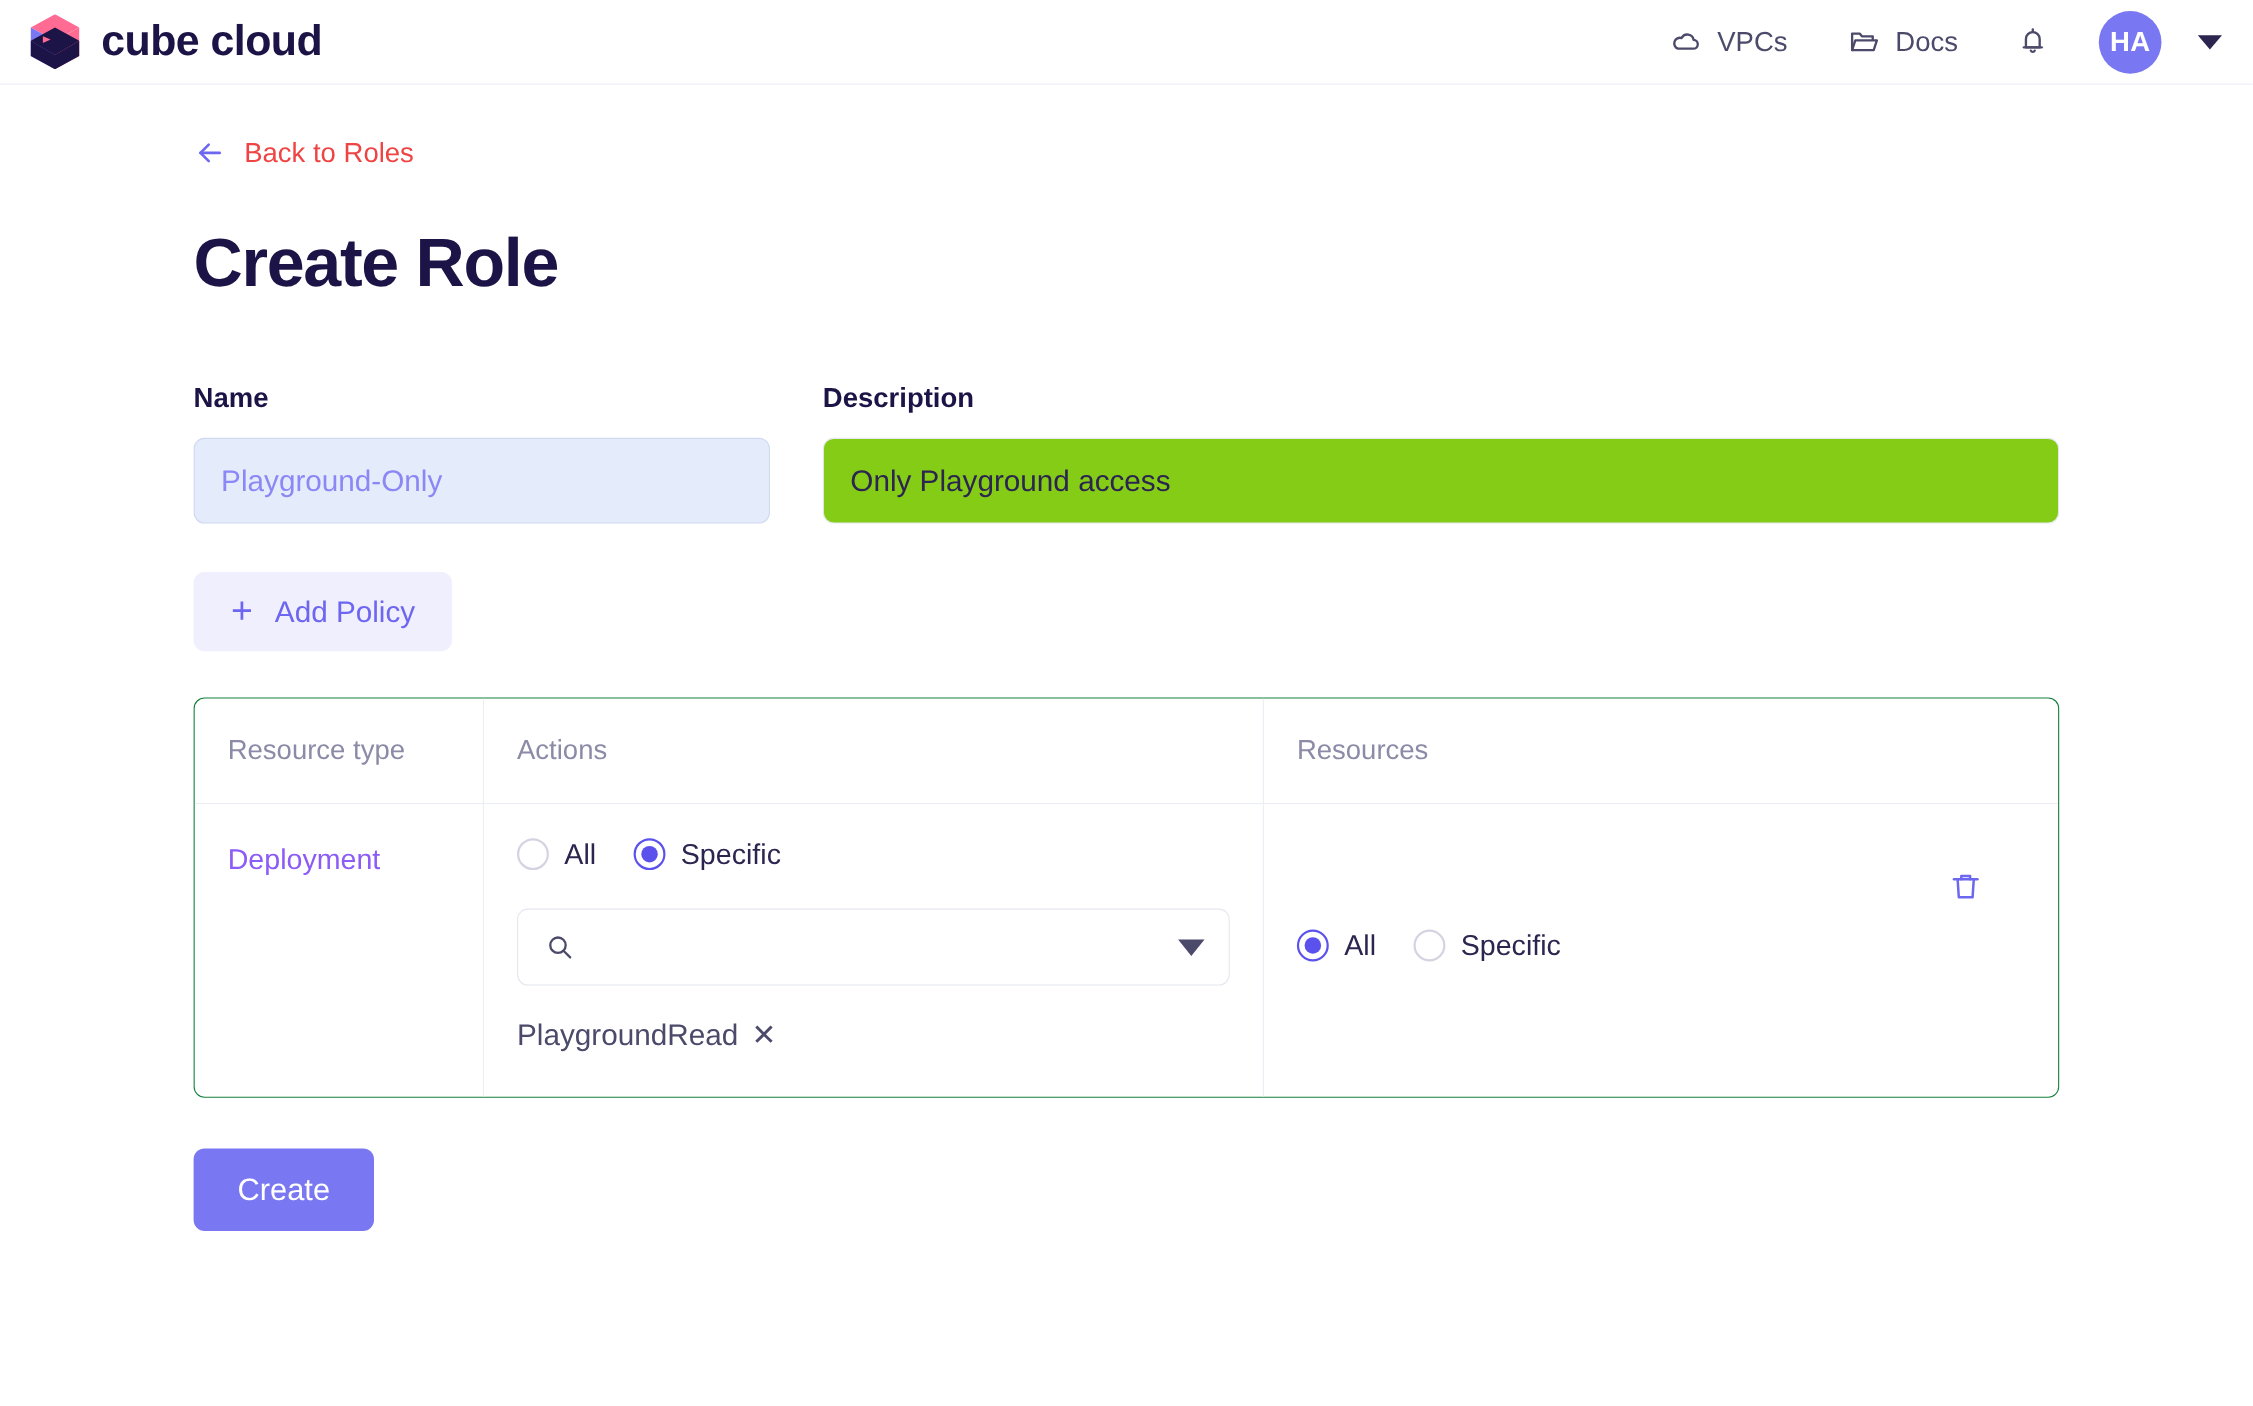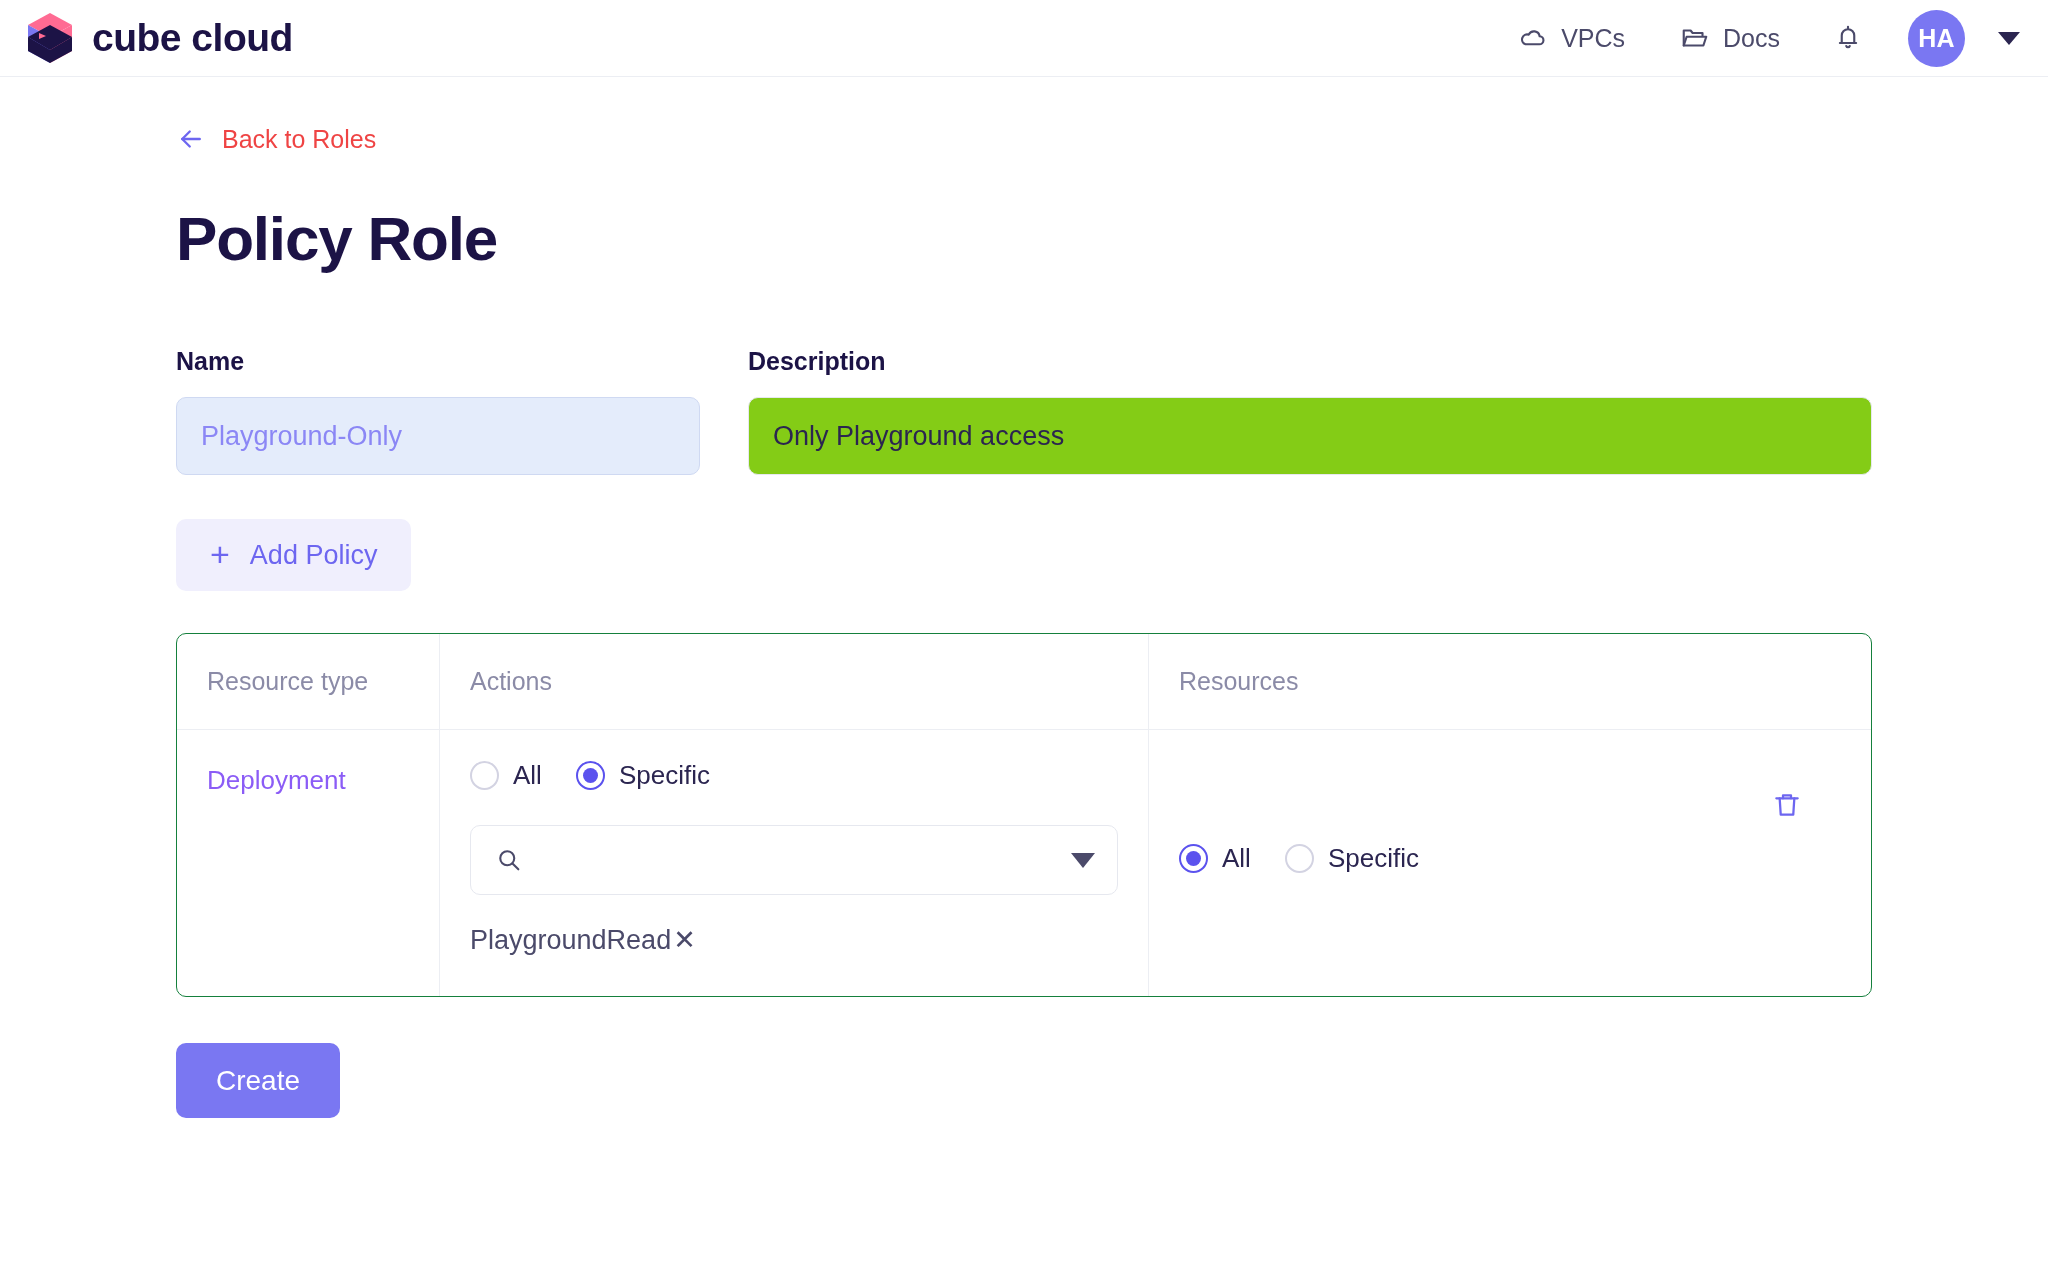--- a/index.html
+++ b/index.html
@@ -248,21 +248,21 @@
     width: 0; height: 0;
     border-left: 12px solid transparent;
     border-right: 12px solid transparent;
     border-top: 15px solid #4b4a6a;
     cursor: pointer;
   }
   .tag-row {
     margin-top: 30px;
     display: flex;
     align-items: center;
-    gap: 2px;
+    gap: 12px;
   }
   .tag-label { font-size: 27px; color: #4b4a6a; white-space: nowrap; }
   .tag-remove {
     font-size: 27px;
     color: #4b4a6a;
     cursor: pointer;
     line-height: 1;
   }
 
   .delete-cell {
@@ -351,21 +351,21 @@
   <div class="back-link">
     <span class="nav-icon">
       <svg width="30" height="30" viewBox="0 0 24 24" fill="none" stroke="#6d66f0" stroke-width="1.9" stroke-linecap="round" stroke-linejoin="round">
         <path d="M19 12H5"></path>
           <path d="M11 6l-6 6 6 6"></path>
       </svg>
     </span>
     <span>Back to Roles</span>
   </div>
 
-  <h1 class="page-title">Policy Role</h1>
+  <h1 class="page-title">Create Role</h1>
 
   
   <section class="fields">
 
     <div class="field-name">
       <label class="field-label">Name</label>
       <input class="input input-selected" type="text" value="Playground-Only" style="">
     </div>
 
     <div class="field-desc">

